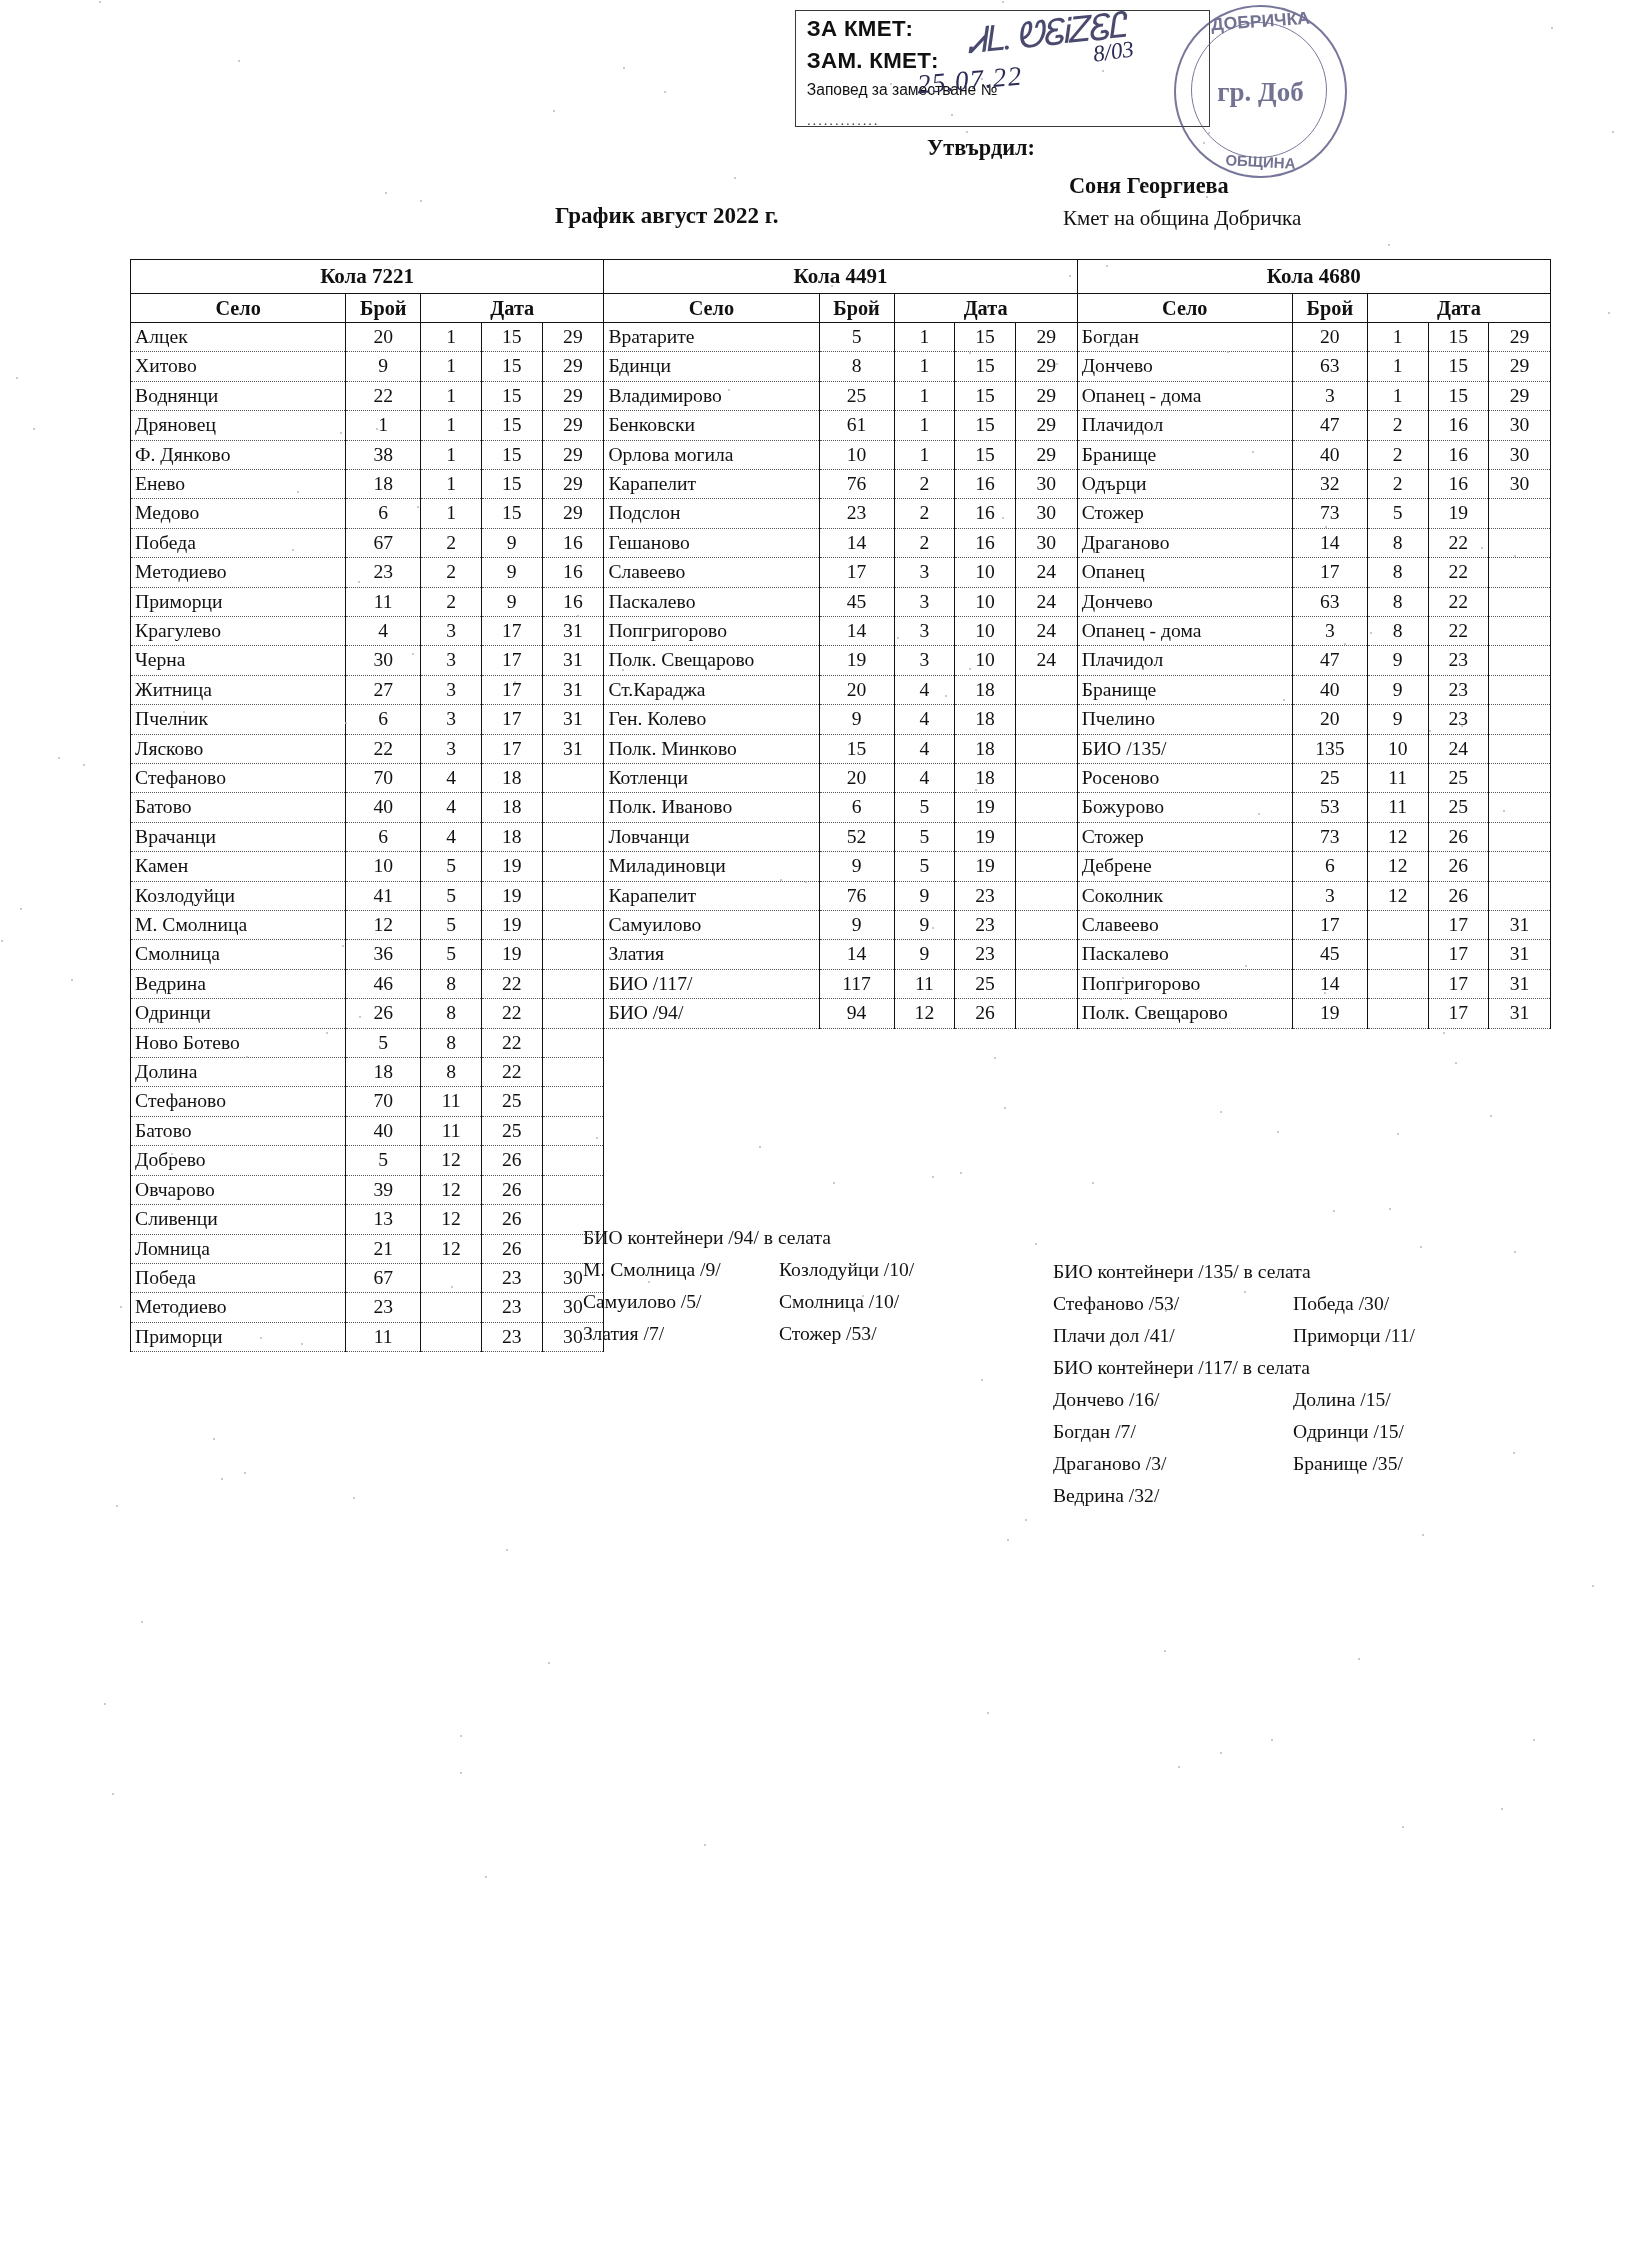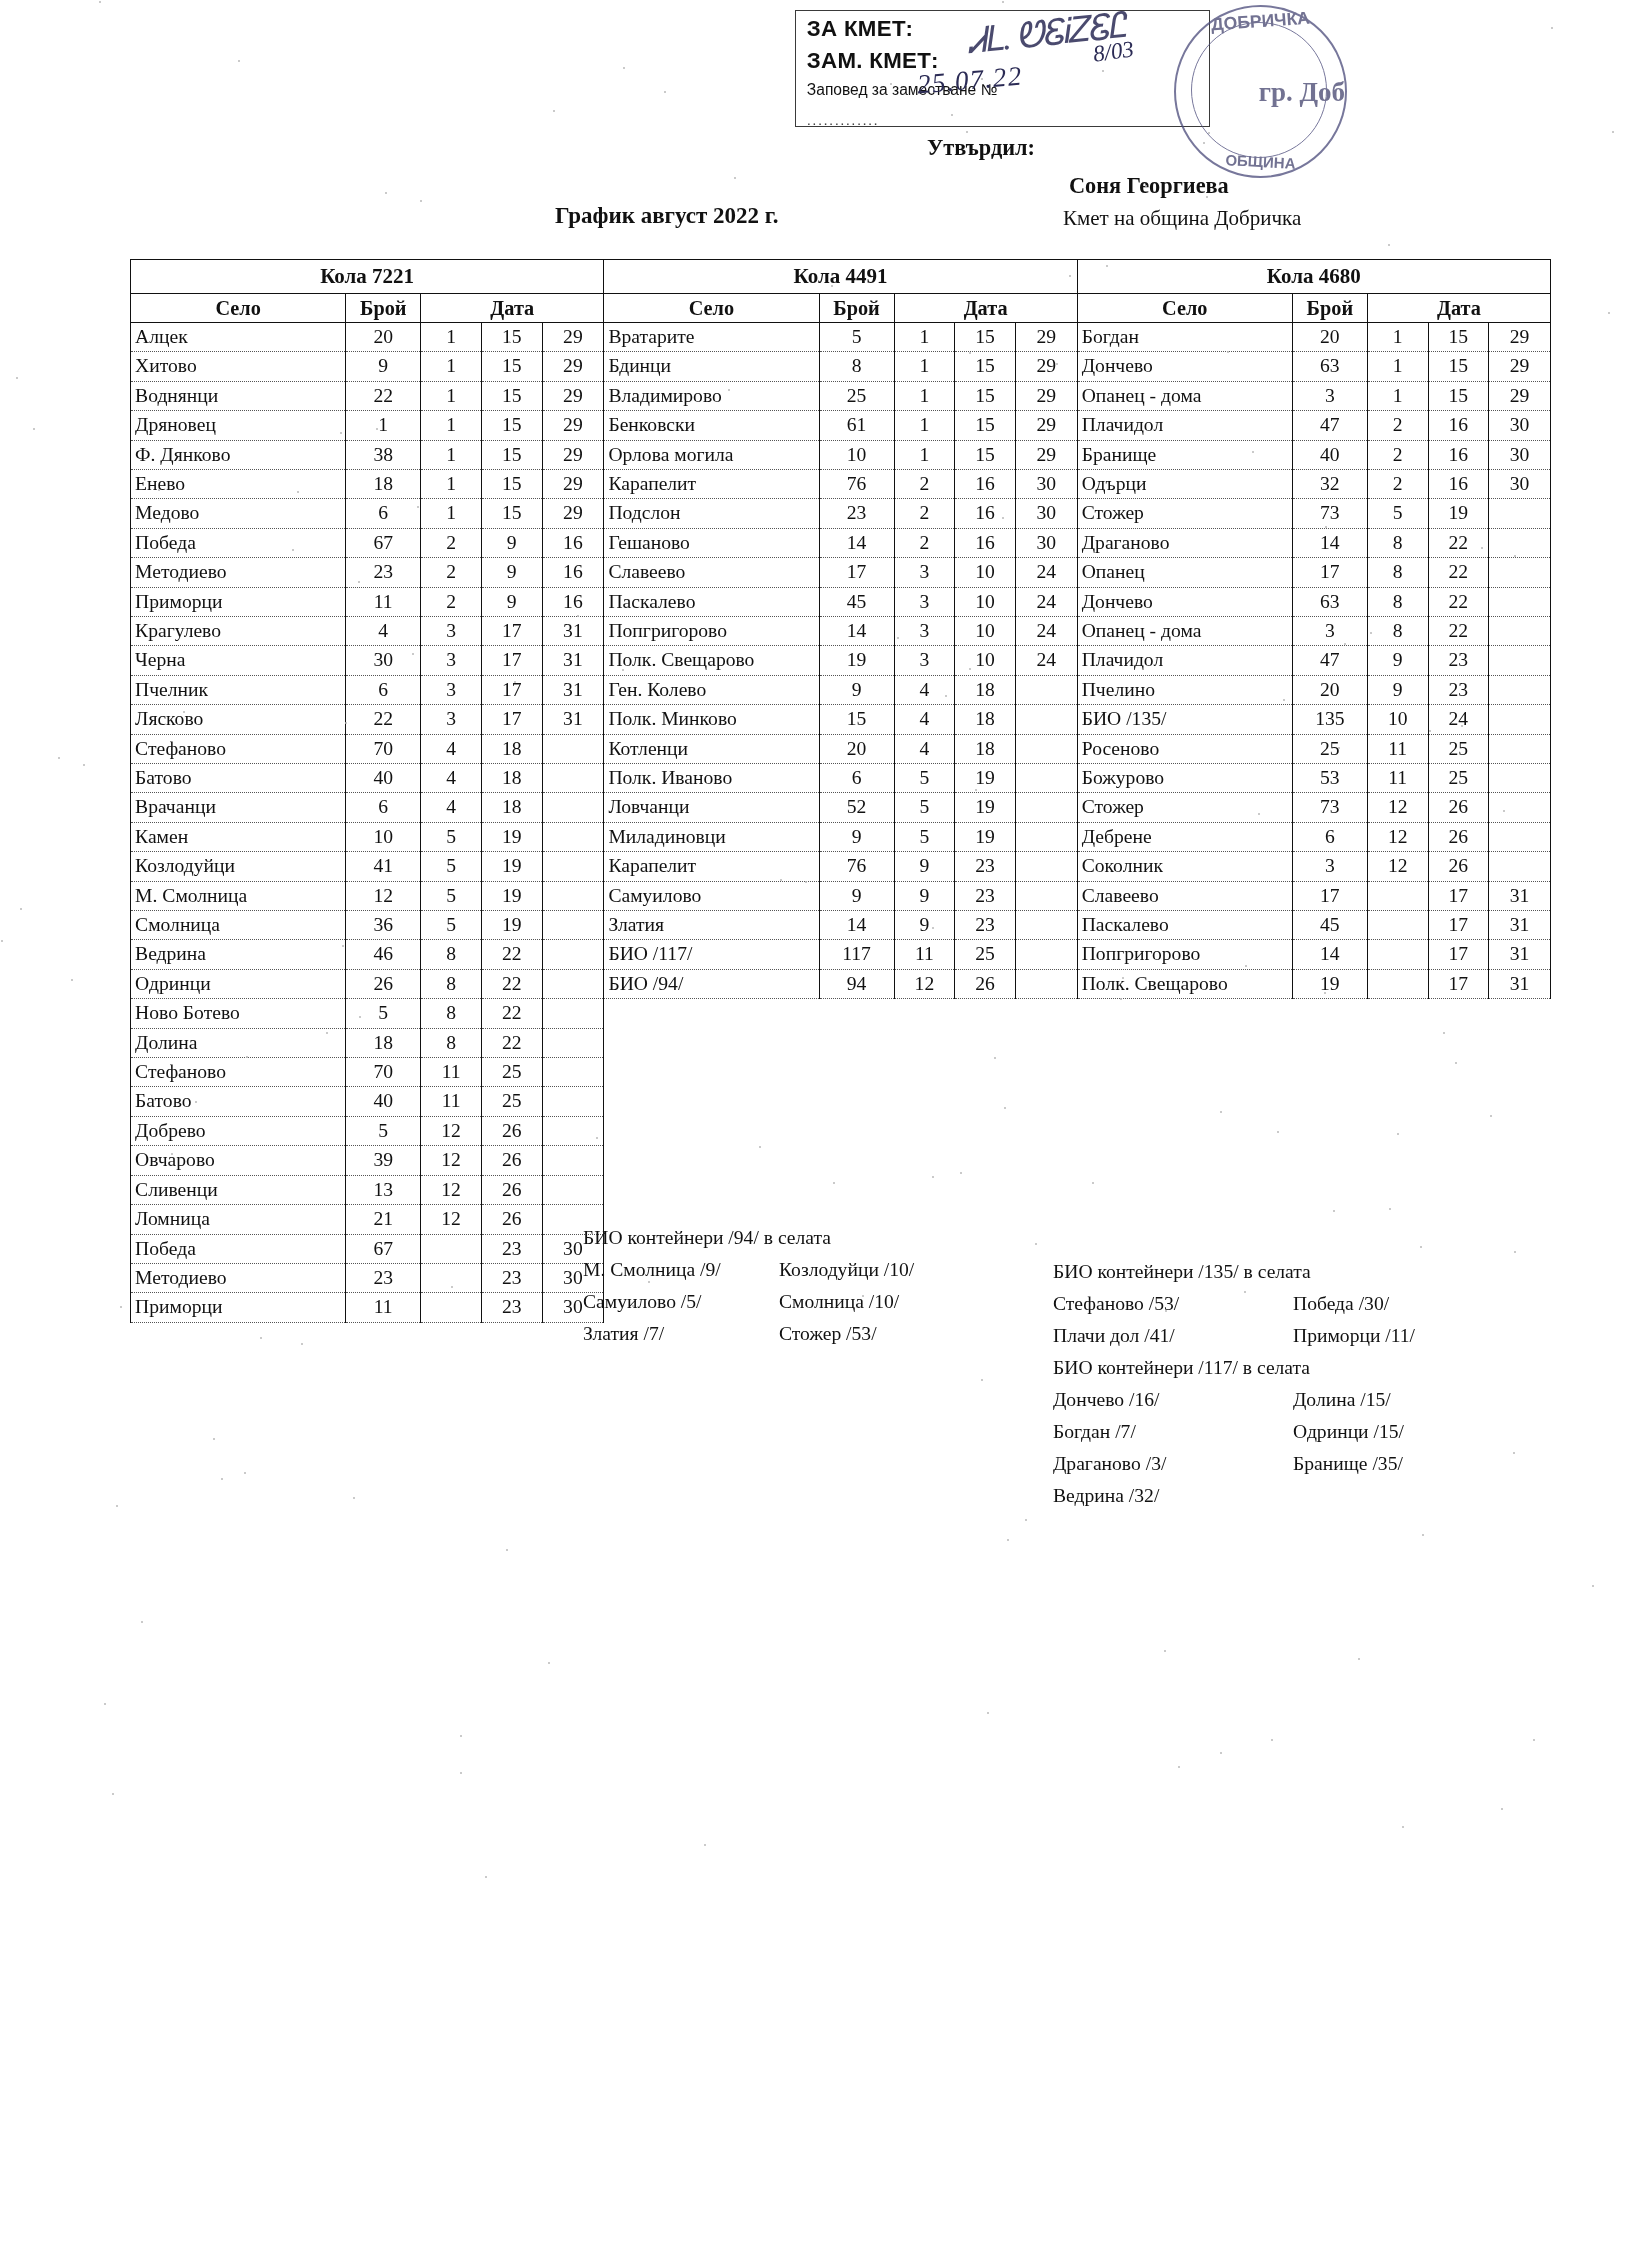--- a/index.html
+++ b/index.html
@@ -123,21 +123,21 @@
     font-family: "Liberation Sans", sans-serif;
     font-size: 15px;
     font-weight: bold;
     color: #44446e;
     transform: rotate(3deg);
   }
   .seal-center {
     position: absolute;
     left: 0; top: 70px;
     width: 169px;
-    text-align: right;
+    text-align: center;
     font-family: "Liberation Serif", serif;
     font-size: 27px;
     font-weight: bold;
     color: #44446e;
   }
 
   
   .approve-label {
     position: absolute;
     left: 927px; top: 135px;
@@ -474,20 +474,37 @@
           <td class="v-d1">3</td>
           <td class="v-d2">17</td>
           <td class="v-d3">31</td>
           <td class="v-name">Полк. Свещарово</td>
           <td class="v-cnt">19</td>
           <td class="v-d1">3</td>
           <td class="v-d2">10</td>
           <td class="v-d3">24</td>
           <td class="v-name">Плачидол</td>
           <td class="v-cnt">47</td>
+          <td class="v-d1">9</td>
+          <td class="v-d2">23</td>
+          <td class="v-d3 thick-right"></td>
+        </tr>
+        <tr>
+          <td class="v-name thick-left">Житница</td>
+          <td class="v-cnt">27</td>
+          <td class="v-d1">3</td>
+          <td class="v-d2">17</td>
+          <td class="v-d3">31</td>
+          <td class="v-name">Ст.Караджа</td>
+          <td class="v-cnt">20</td>
+          <td class="v-d1">4</td>
+          <td class="v-d2">18</td>
+          <td class="v-d3"></td>
+          <td class="v-name">Бранище</td>
+          <td class="v-cnt">40</td>
           <td class="v-d1">9</td>
           <td class="v-d2">23</td>
           <td class="v-d3 thick-right"></td>
         </tr>
         <tr>
           <td class="v-name thick-left">Пчелник</td>
           <td class="v-cnt">6</td>
           <td class="v-d1">3</td>
           <td class="v-d2">17</td>
           <td class="v-d3">31</td>

